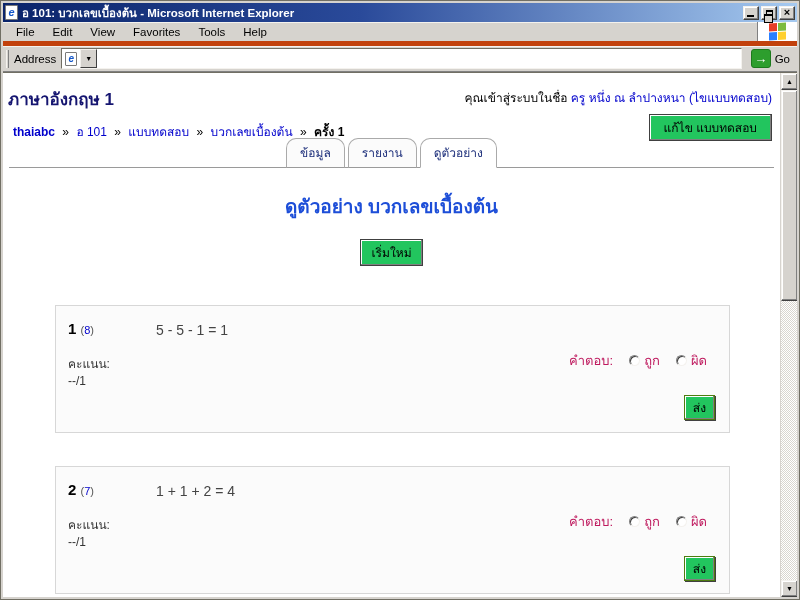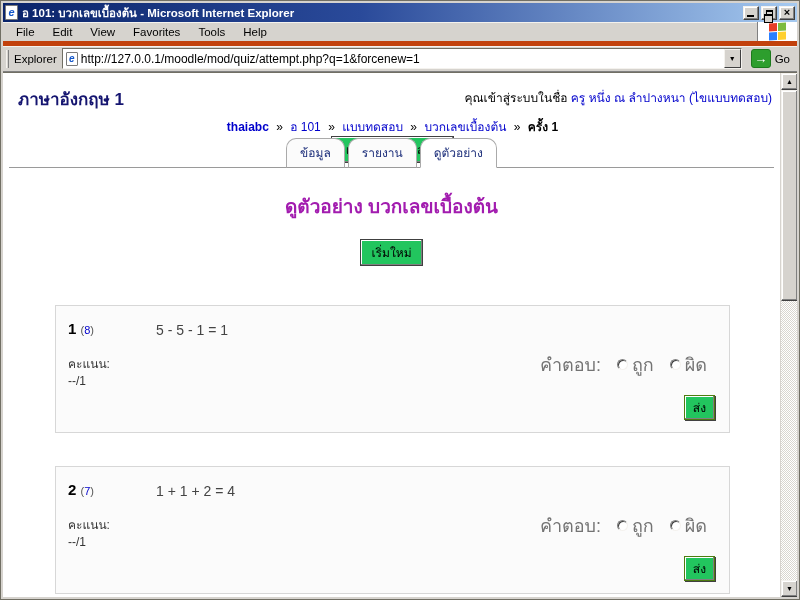--- a/index.html
+++ b/index.html
@@ -123,24 +123,24 @@
   .sb-up { top: 0; }
   .sb-down { bottom: 0; }
   .sb-thumb {
     position: absolute; left: 0; top: 17px; width: 17px; height: 211px;
     background: #d6d3ce;
     border: 1px solid; border-color: #f4f2ee #404040 #404040 #f4f2ee;
     box-shadow: inset -1px -1px 0 #808080, inset 1px 1px 0 #fff;
   }
   
   a.link { color: #0000cc; text-decoration: none; cursor: pointer; }
-  .header-row { position: absolute; top: 12px; left: 15px; right: 8px; display: flex; justify-content: space-between; align-items: flex-start; }
+  .header-row { position: absolute; top: 12px; left: 5px; right: 8px; display: flex; justify-content: space-between; align-items: flex-start; }
   .site-title { font-size: 17px; font-weight: bold; color: #151570; }
   .login-info { font-size: 12px; color: #000; margin-top: 3px; white-space: nowrap; }
-  .crumb-row { position: absolute; top: 44px; left: 10px; right: 8px; display: flex; justify-content: space-between; align-items: center; height: 24px; flex-direction: column; }
+  .crumb-row { position: absolute; top: 44px; left: 10px; right: 8px; display: flex; justify-content: space-between; align-items: flex-end; height: 24px; }
   .breadcrumb { font-size: 12px; color: #000; }
   .breadcrumb .sep { margin: 0 4px; color: #000; }
   .crumb-first { font-weight: bold; }
   .crumb-current { font-weight: bold; color: #000; }
   .btn3d {
     background: #22c55e;
     border: 1px solid #404040;
     box-shadow: inset -1px -1px 0 #808080, inset 1px 1px 0 #fff;
     font-family: "Liberation Sans", "DejaVu Sans", sans-serif;
     font-size: 12px; color: #000; padding: 3px 10px; cursor: pointer;
@@ -153,35 +153,35 @@
     border-bottom: 1px solid #9a9a9a; height: 27px;
   }
   .tab {
     font-size: 12px; color: #1c2e7a;
     padding: 4px 13px 5px 13px; margin-bottom: -1px;
     border: 1px solid #aaa; border-bottom: 1px solid #9a9a9a;
     border-radius: 10px 10px 0 0;
     background: #fbfbfb; cursor: pointer; white-space: nowrap;
   }
   .tab.active { background: #fff; border-bottom: 1px solid #fff; }
-  .main-heading { position: absolute; top: 118px; left: 0; right: 0; text-align: center; font-size: 19px; font-weight: bold; color: #a21caf; }
+  .main-heading { position: absolute; top: 118px; left: 0; right: 0; text-align: center; font-size: 19px; font-weight: bold; color: #1d4ed8; }
   .restart-row { position: absolute; top: 166px; left: 0; right: 0; text-align: center; }
   
   .qbox {
     position: absolute; left: 52px; width: 675px; height: 128px;
     background: #fbfbfb; border: 1px solid #d7d7d7;
   }
   .qbox1 { top: 232px; }
   .qbox2 { top: 393px; }
   .qnum { position: absolute; left: 12px; top: 14px; font-size: 15px; font-weight: bold; color: #000; }
   .qinfo { font-size: 11px; font-weight: normal; color: #555; }
   .qscore-label { position: absolute; left: 12px; top: 48px; font-size: 12px; color: #333; }
   .qscore-val { position: absolute; left: 12px; top: 68px; font-size: 12px; color: #333; }
   .qtext { position: absolute; left: 100px; top: 16px; font-size: 14px; color: #444; }
-  .answer-row { position: absolute; right: 22px; top: 44px; display: flex; align-items: flex-end; gap: 16px; font-size: 18px; color: #737373; }
+  .answer-row { position: absolute; right: 22px; top: 44px; display: flex; align-items: flex-end; gap: 16px; font-size: 13px; color: #be185d; }
   .radio-opt { display: flex; align-items: center; gap: 4px; cursor: pointer; }
   .radio {
     width: 11px; height: 11px; border-radius: 50%;
     background: #fff;
     border: 1px solid; border-color: #808080 #f4f2ee #f4f2ee #808080;
     box-shadow: inset 1px 1px 0 #404040;
   }
   .submit-btn { position: absolute; right: 14px; bottom: 12px; padding: 2px 8px; font-size: 12px; box-shadow: 1px 1px 0 #404040, inset -1px -1px 0 #808080, inset 1px 1px 0 #fff; border: 1px solid #4d7c0f; }
 </style>
 </head>
@@ -219,26 +219,25 @@
           <i class="r"></i>
           <i class="g"></i>
           <i class="b"></i>
           <i class="y"></i>
         </span>
     </div>
   </div>
 
   <div class="addressbar">
     <span class="grip"></span>
-    <span class="address-label">Explorer</span>
+    <span class="address-label">Address</span>
     <span class="url-box">
       <span class="mini-page">
           <span>e</span>
         </span>
-      <input class="url-input" type="text" value="http://127.0.0.1/moodle/mod/quiz/attempt.php?q=1&amp;forcenew=1" style="">
       <span class="dd-btn">
           <span>▼</span>
         </span>
     </span>
     <span class="go-area">
       <span class="go-icon">
           <span>→</span>
         </span>
       <span class="go-label">Go</span>
     </span>

